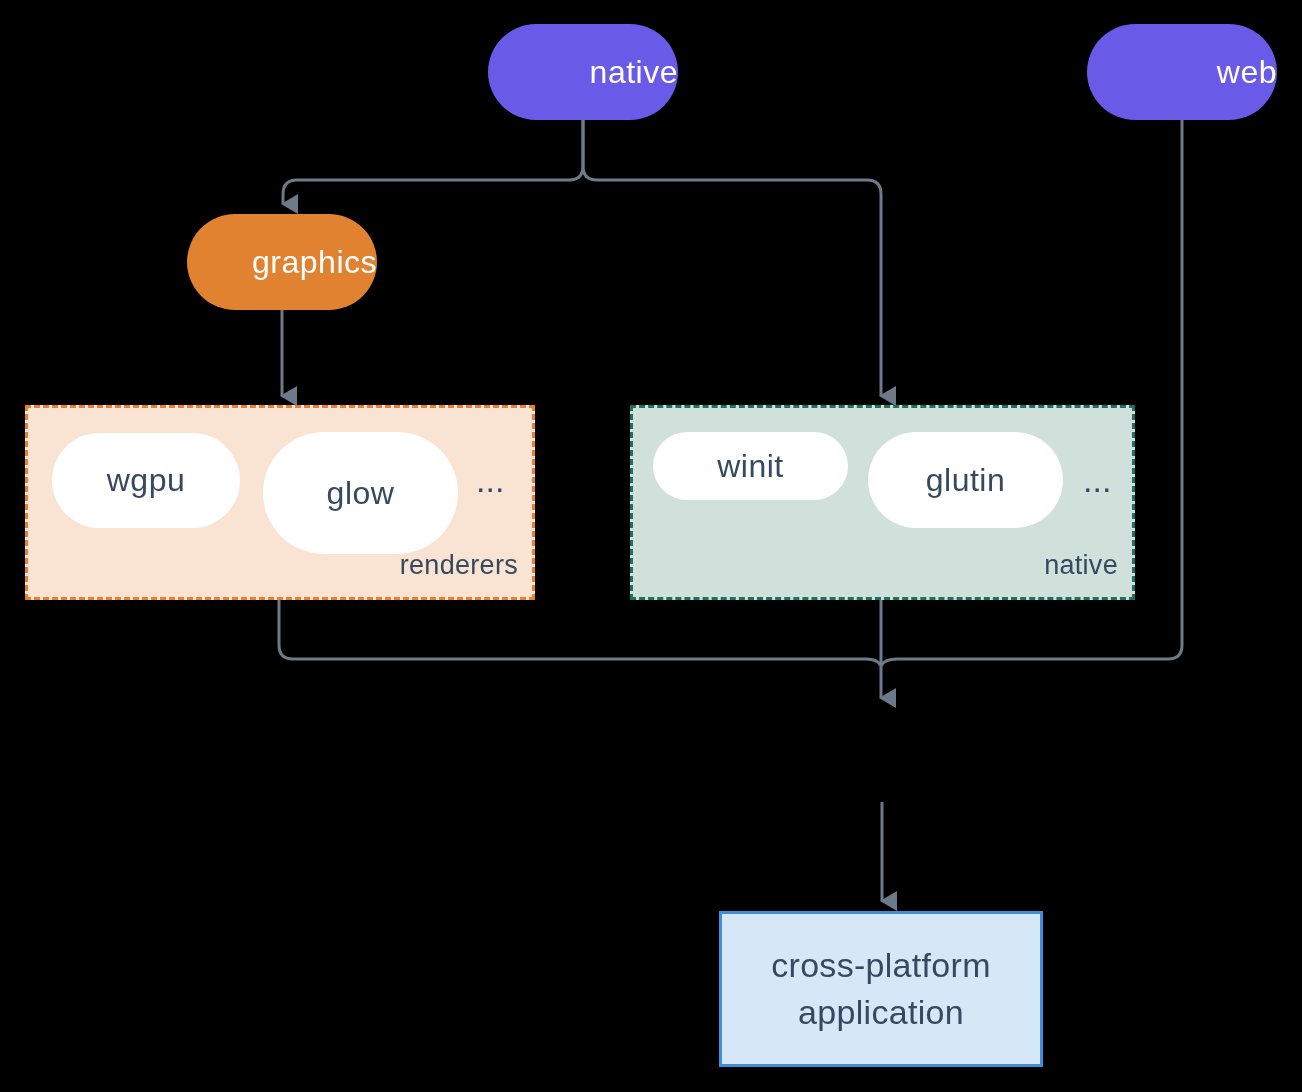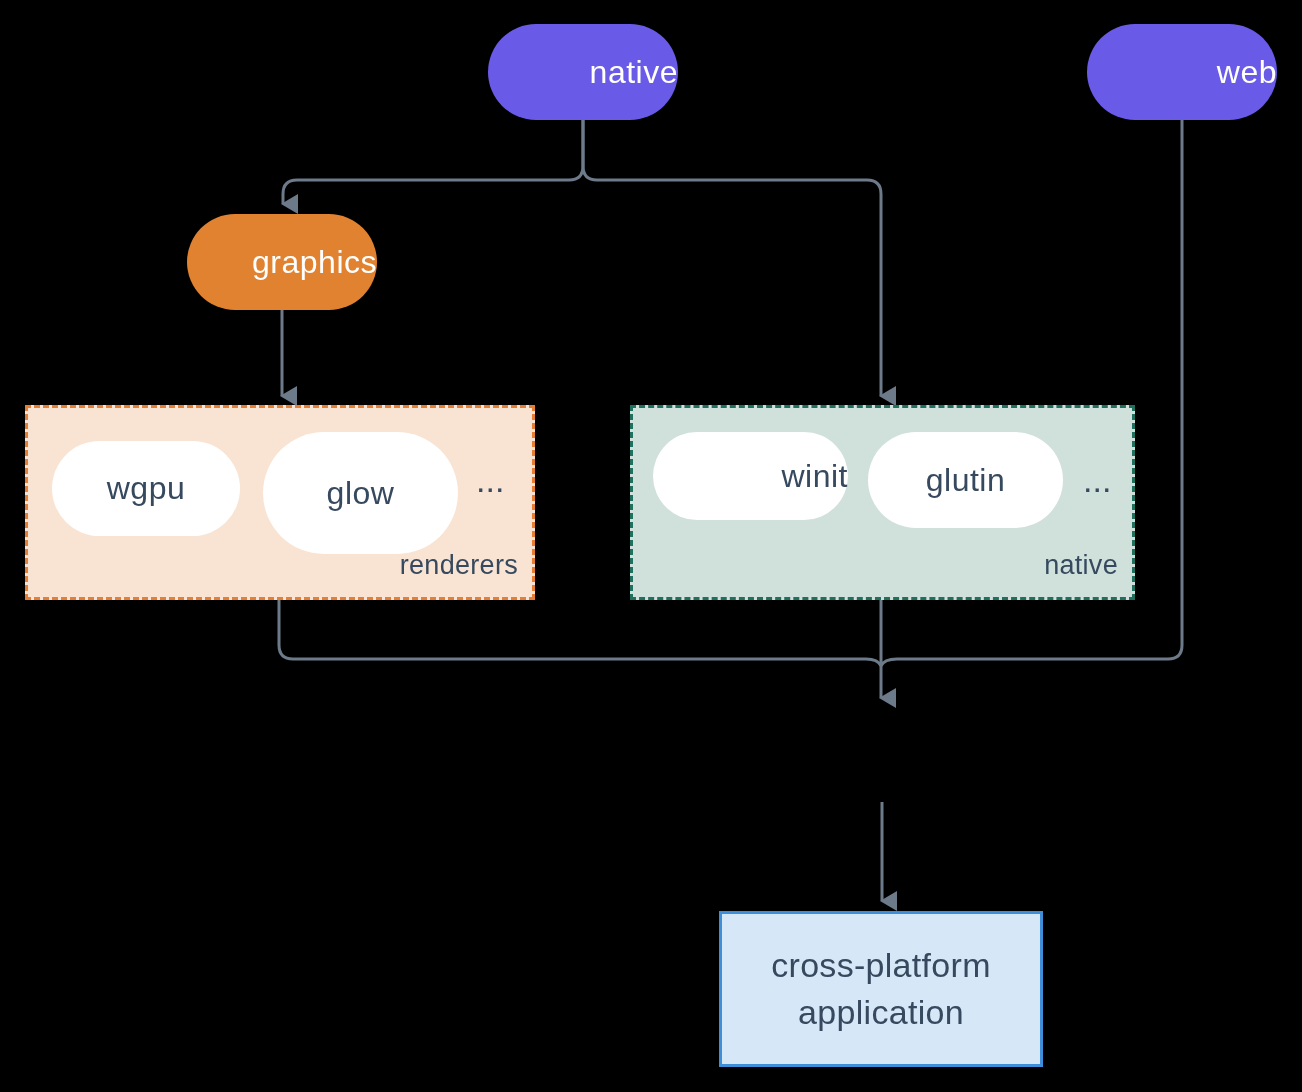--- a/index.html
+++ b/index.html
@@ -57,23 +57,23 @@
     position: absolute;
     background: #ffffff;
     border-radius: 999px;
     display: flex;
     align-items: center;
     justify-content: center;
     font-size: 32px;
     color: #36495e;
     letter-spacing: 0.5px;
   }
-  .chip-wgpu   { left: 24px;  top: 25px; width: 188px; height: 95px; margin-top: 8px; }
+  .chip-wgpu   { left: 24px;  top: 25px; width: 188px; height: 95px; }
   .chip-glow   { left: 235px; top: 24px; width: 195px; height: 122px; }
-  .chip-winit  { left: 20px;  top: 24px; width: 195px; height: 88px; justify-content: flex-end; }
+  .chip-winit  { left: 20px;  top: 24px; width: 195px; height: 68px; }
   .chip-glutin { left: 235px; top: 24px; width: 195px; height: 96px; }
 
   .ellipsis {
     position: absolute;
     top: 24px;
     height: 96px;
     display: flex;
     align-items: center;
     font-size: 34px;
     color: #36495e;

